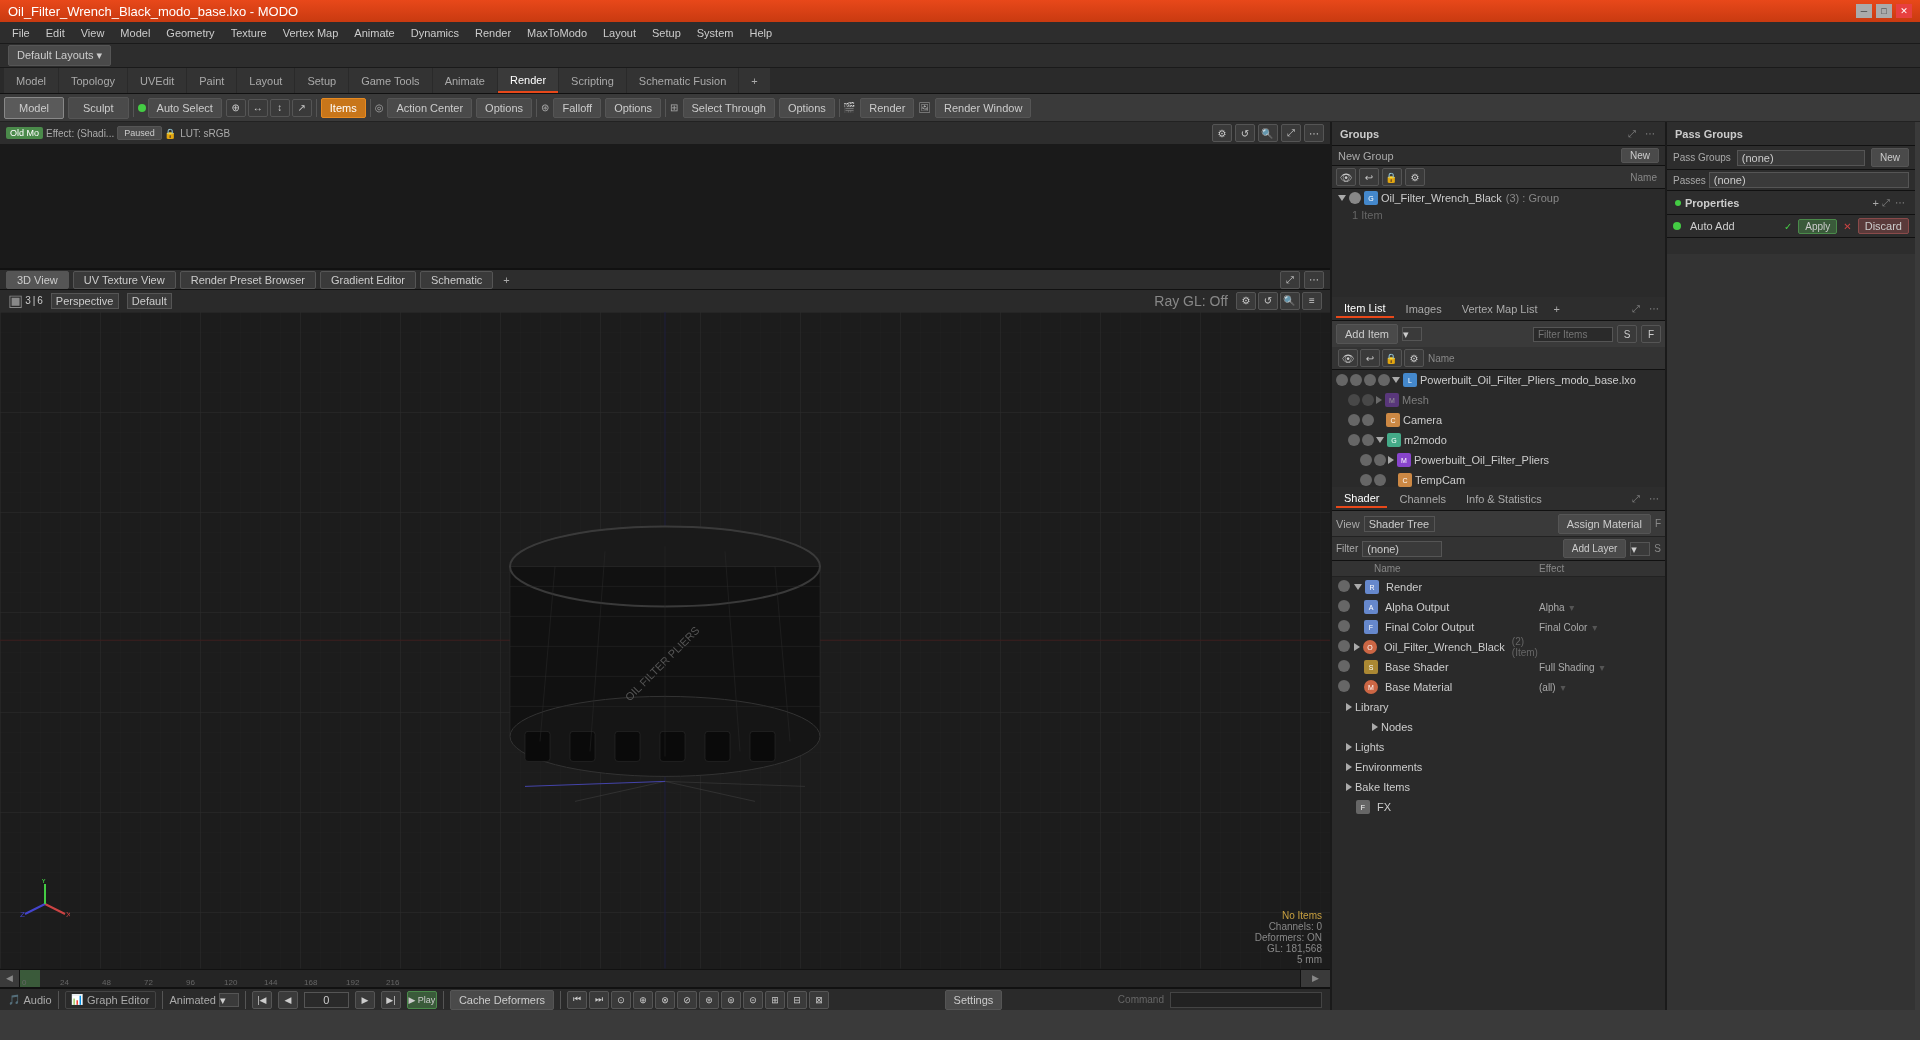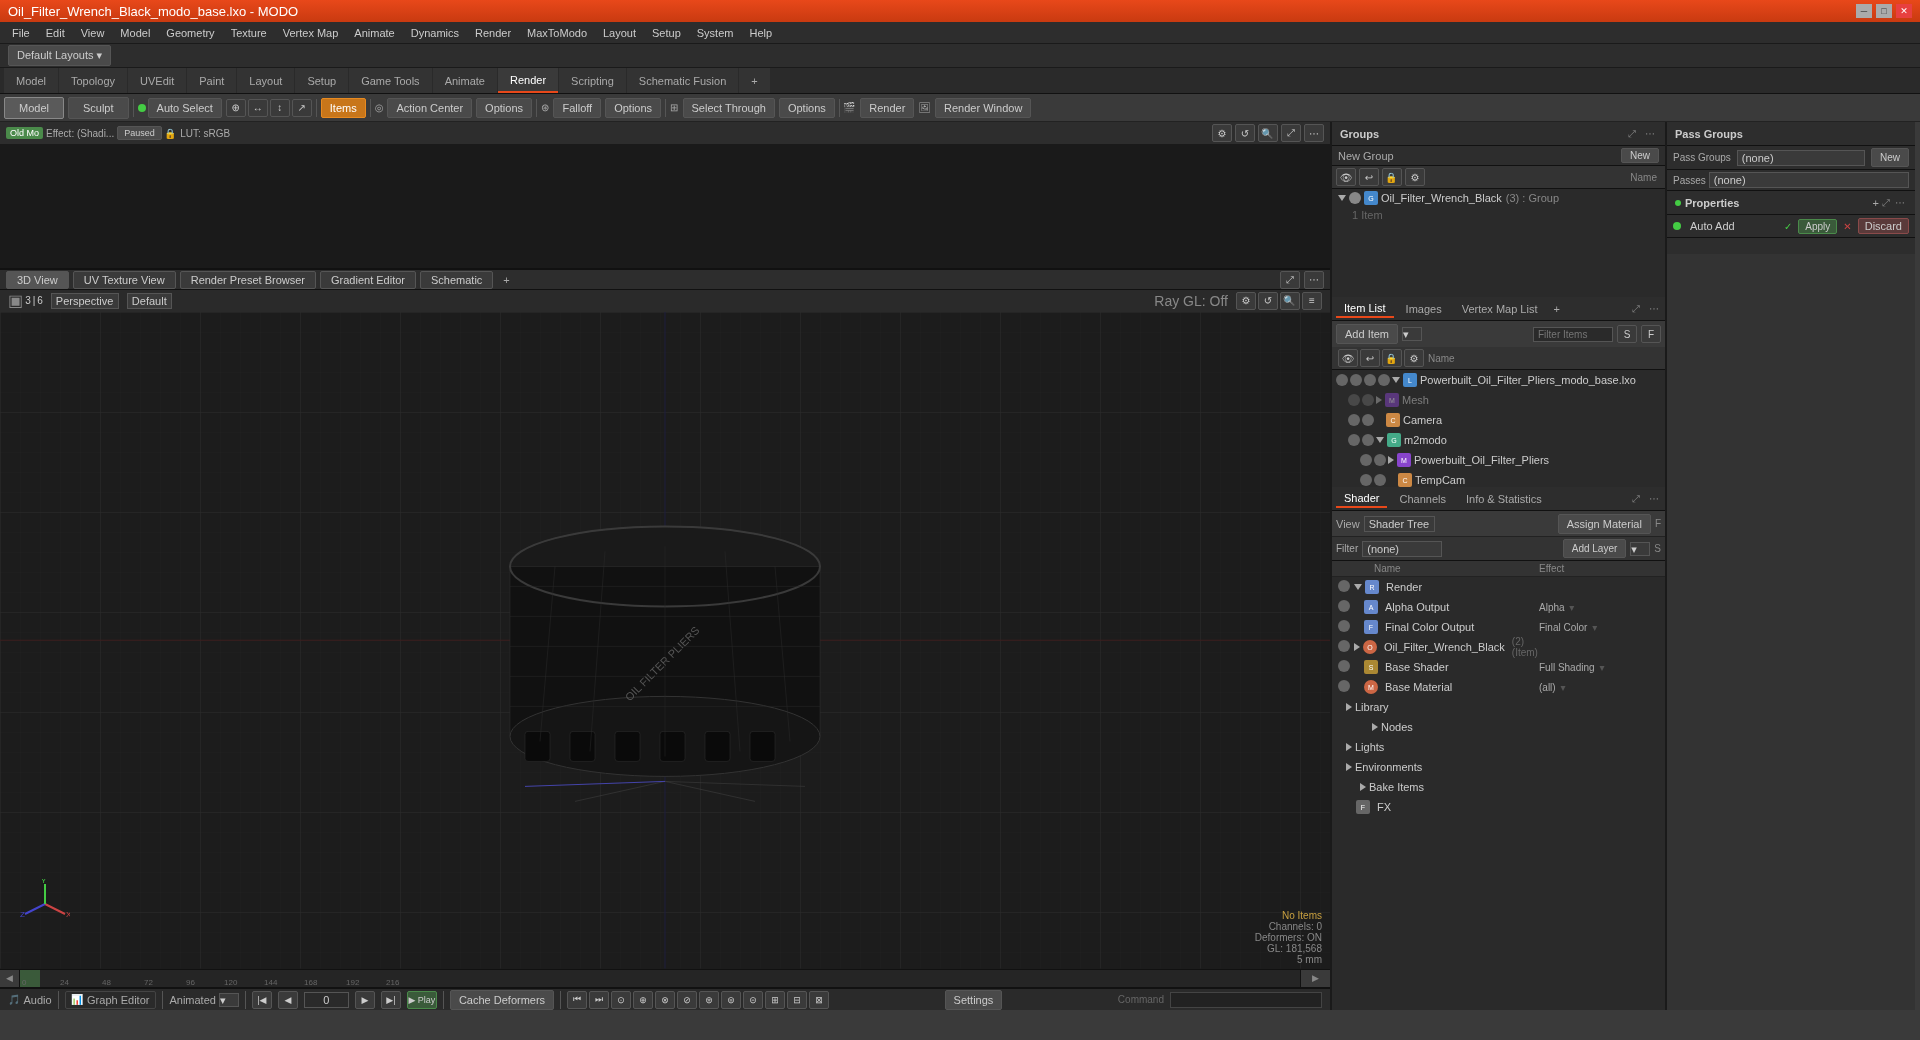--- a/index.html
+++ b/index.html
@@ -1182,21 +1182,21 @@
             </div>
           </div>
 
           <div class="shading-row" style="padding-left:14px;">
             <span class="tri-right"></span>
             <div class="shading-row-name">
               <span>Environments</span>
             </div>
           </div>
 
-          <div class="shading-row" style="padding-left:14px;margin-left:14px;">
+          <div class="shading-row" style="padding-left:14px;">
             <span class="tri-right"></span>
             <div class="shading-row-name">
               <span>Bake Items</span>
             </div>
           </div>
 
           <div class="shading-row" style="padding-left:14px;">
             <span style="width:10px; display:inline-block;"></span>
             <div class="shading-row-name">
               <span class="lxo-icon" style="background:#666;">F</span>

